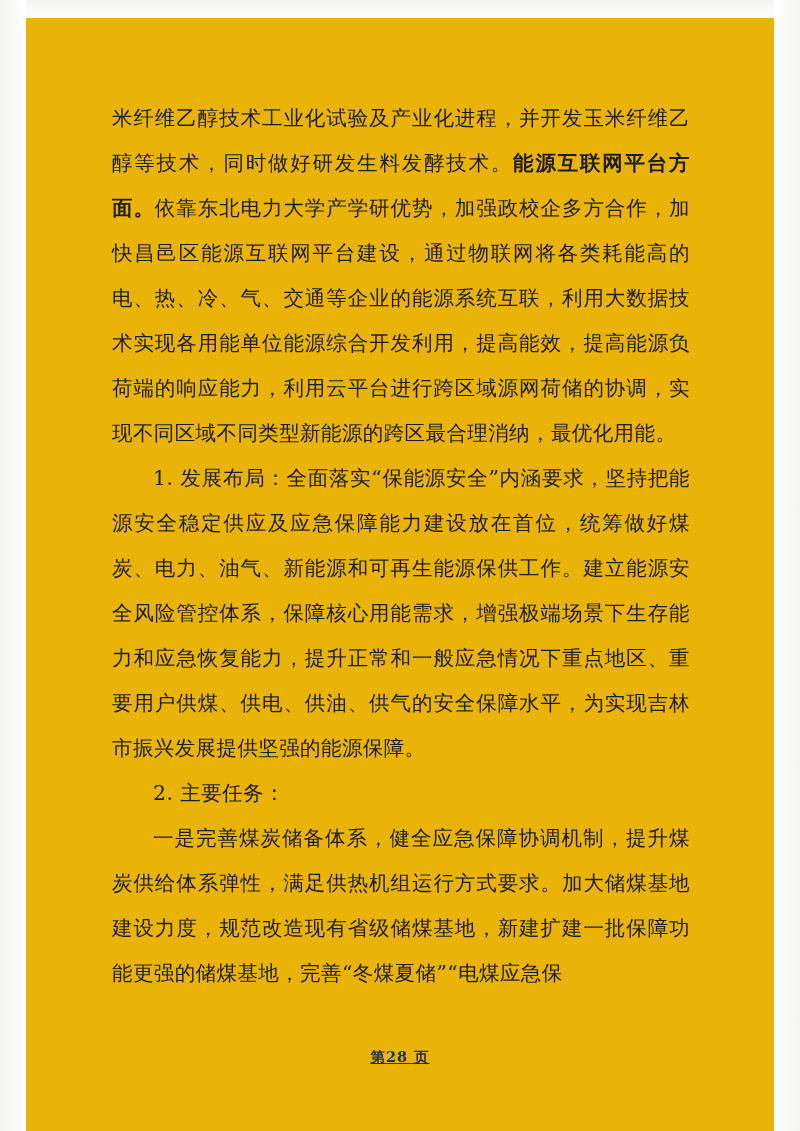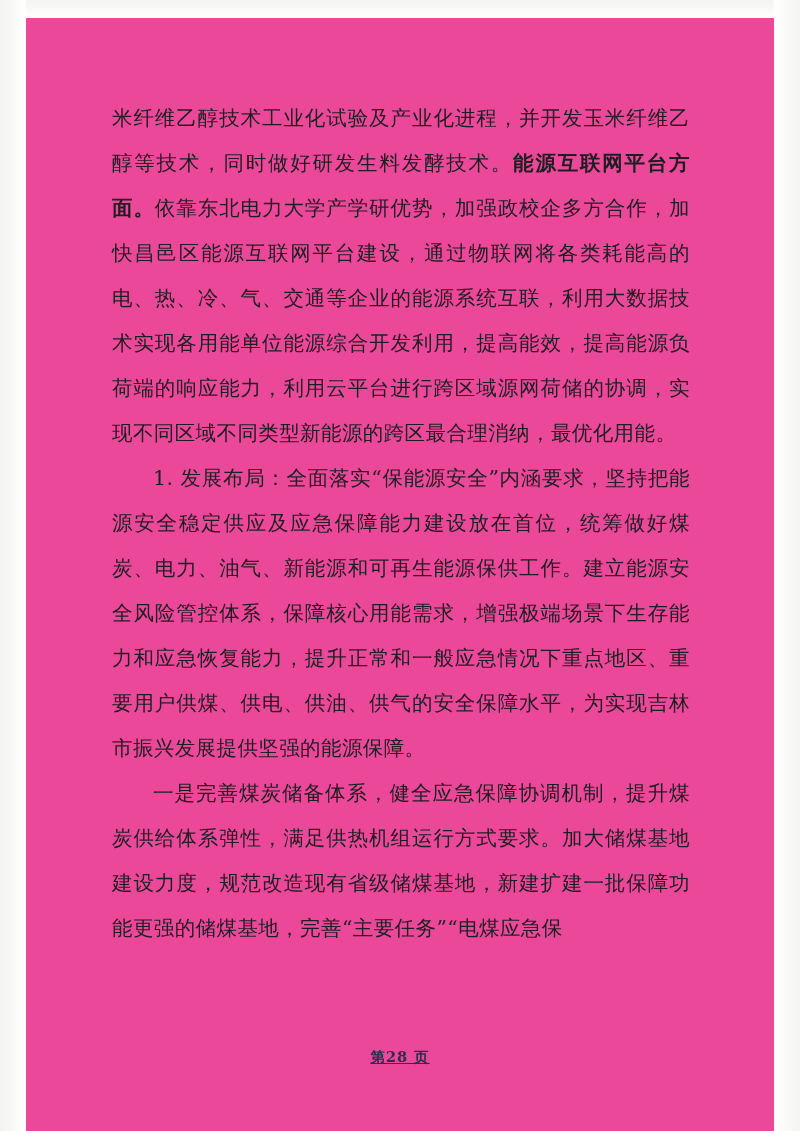--- a/index.html
+++ b/index.html
@@ -12,21 +12,21 @@
     width: 800px;
     height: 1131px;
     position: relative;
     font-family: "DejaVu Serif", "Liberation Serif", serif;
     color: #1d1d22;
     overflow: hidden;
   }
   .page {
     position: absolute;
     inset: 0;
-    background: #ec4899;
+    background: #eab308;
   }
   .content {
     position: absolute;
     left: 112px;
     top: 96px;
     width: 578px;
   }
   p {
     margin: 0;
     font-size: 20.5px;
@@ -94,21 +94,22 @@
   <div class="edge-left"></div>
   <div class="edge-right"></div>
 
   <div class="content">
 
     <p class="flow blk"><span>米纤维乙醇技术工业化试验及产业化进程，并开发玉米纤维乙醇等技术，同时做好研发生料发酵技术。</span><span class="bold">能源互联网平台方面。</span><span>依靠东北电力大学产学研优势，加强政校企多方合作，加快昌邑区能源互联网平台建设，通过物联网将各类耗能高的电、热、冷、气、交通等企业的能源系统互联，利用大数据技术实现各用能单位能源综合开发利用，提高能效，提高能源负荷端的响应能力，利用云平台进行跨区域源网荷储的协调，实现不同区域不同类型新能源的跨区最合理消纳，最优化用能。</span></p>
 
 
     <p class="indent">1. 发展布局：全面落实“保能源安全”内涵要求，坚持把能源安全稳定供应及应急保障能力建设放在首位，统筹做好煤炭、电力、油气、新能源和可再生能源保供工作。建立能源安全风险管控体系，保障核心用能需求，增强极端场景下生存能力和应急恢复能力，提升正常和一般应急情况下重点地区、重要用户供煤、供电、供油、供气的安全保障水平，为实现吉林市振兴发展提供坚强的能源保障。</p>
 
+    <p class="indent">2. 主要任务：</p>
 
-    <p class="indent">一是完善煤炭储备体系，健全应急保障协调机制，提升煤炭供给体系弹性，满足供热机组运行方式要求。加大储煤基地建设力度，规范改造现有省级储煤基地，新建扩建一批保障功能更强的储煤基地，完善“主要任务”“电煤应急保</p>
+    <p class="indent">一是完善煤炭储备体系，健全应急保障协调机制，提升煤炭供给体系弹性，满足供热机组运行方式要求。加大储煤基地建设力度，规范改造现有省级储煤基地，新建扩建一批保障功能更强的储煤基地，完善“冬煤夏储”“电煤应急保</p>
 
   </div>
 
   <div class="footer">
     <span>第28 页</span>
   </div>
 </div>
 
 </body></html>

